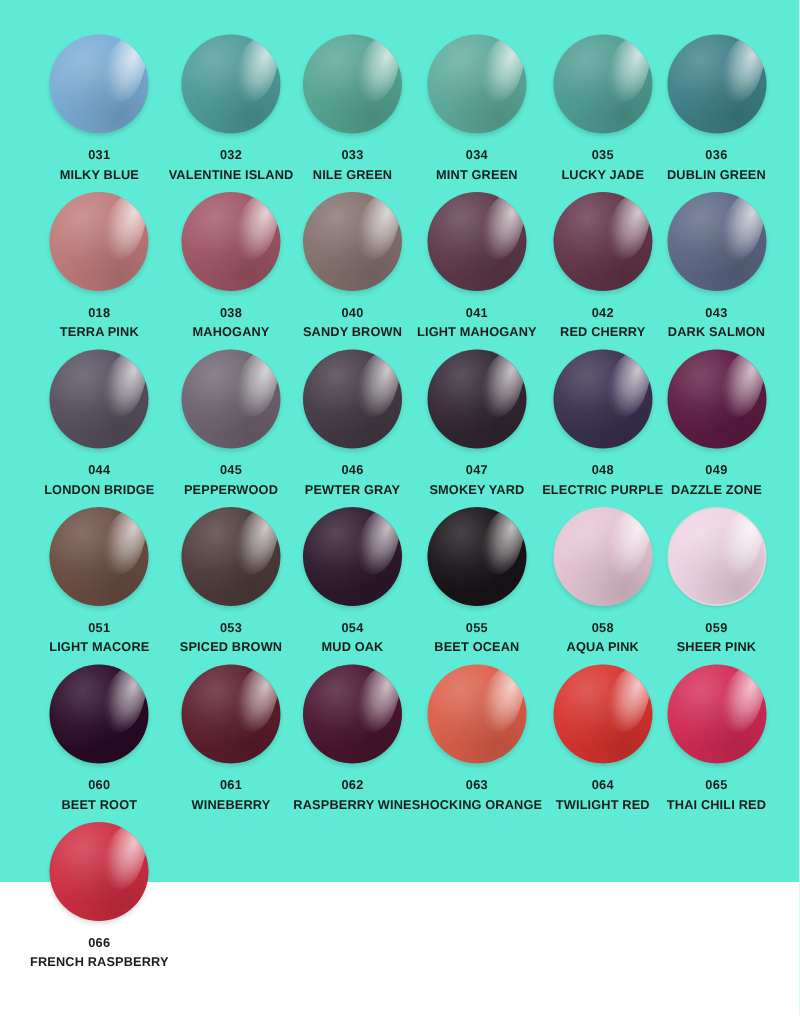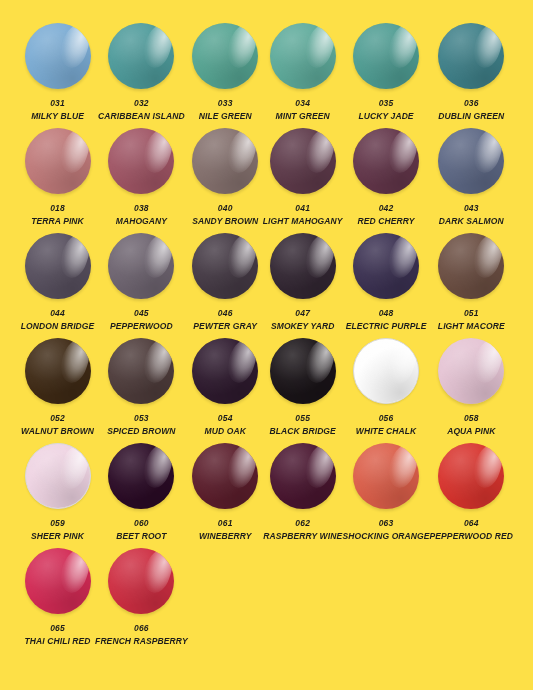--- a/index.html
+++ b/index.html
@@ -8,27 +8,26 @@
     background: #ffffff;
   }
   body {
     width: 533px;
     height: 690px;
     font-family: "Liberation Sans", sans-serif;
     overflow: hidden;
   }
   .sheet {
     width: 533px;
-    height: 690px;
+    height: 588px;
     box-sizing: border-box;
     padding: 22px 20px 0 20px;
-    background: #fde047;
+    background: #5eead4;
     display: flex;
     flex-direction: column;
-    font-style: italic;
   }
   .swatch-grid {
     display: grid;
     grid-template-columns: repeat(6, 1fr);
     grid-auto-rows: 105px;
     column-gap: 0px;
     row-gap: 0px;
   }
   .swatch-cell {
     display: flex;
@@ -118,21 +117,21 @@
           <div class="dot" style="background: rgb(123, 172, 212);"></div>
         </div>
         <div class="code">031</div>
         <div class="name">MILKY BLUE</div>
       </div>
       <div class="swatch-cell">
         <div class="dot-wrap">
           <div class="dot" style="background: rgb(78, 155, 155);"></div>
         </div>
         <div class="code">032</div>
-        <div class="name">CARIBBEAN ISLAND</div>
+        <div class="name">VALENTINE ISLAND</div>
       </div>
       <div class="swatch-cell">
         <div class="dot-wrap">
           <div class="dot" style="background: rgb(86, 165, 147);"></div>
         </div>
         <div class="code">033</div>
         <div class="name">NILE GREEN</div>
       </div>
       <div class="swatch-cell">
         <div class="dot-wrap">
@@ -227,59 +226,52 @@
       </div>
       <div class="swatch-cell">
         <div class="dot-wrap">
           <div class="dot" style="background: rgb(59, 49, 82);"></div>
         </div>
         <div class="code">048</div>
         <div class="name">ELECTRIC PURPLE</div>
       </div>
       <div class="swatch-cell">
         <div class="dot-wrap">
+          <div class="dot" style="background: rgb(94, 28, 67);"></div>
+        </div>
+        <div class="code">049</div>
+        <div class="name">DAZZLE ZONE</div>
+      </div>
+      <div class="swatch-cell">
+        <div class="dot-wrap">
           <div class="dot" style="background: rgb(107, 78, 66);"></div>
         </div>
         <div class="code">051</div>
         <div class="name">LIGHT MACORE</div>
       </div>
       <div class="swatch-cell">
         <div class="dot-wrap">
-          <div class="dot" style="background: rgb(63, 42, 21);"></div>
-        </div>
-        <div class="code">052</div>
-        <div class="name">WALNUT BROWN</div>
-      </div>
-      <div class="swatch-cell">
-        <div class="dot-wrap">
           <div class="dot" style="background: rgb(78, 60, 59);"></div>
         </div>
         <div class="code">053</div>
         <div class="name">SPICED BROWN</div>
       </div>
       <div class="swatch-cell">
         <div class="dot-wrap">
           <div class="dot" style="background: rgb(46, 26, 46);"></div>
         </div>
         <div class="code">054</div>
         <div class="name">MUD OAK</div>
       </div>
       <div class="swatch-cell">
         <div class="dot-wrap">
           <div class="dot" style="background: rgb(26, 20, 24);"></div>
         </div>
         <div class="code">055</div>
-        <div class="name">BLACK BRIDGE</div>
-      </div>
-      <div class="swatch-cell">
-        <div class="dot-wrap">
-          <div class="dot light-edge" style="background: rgb(254, 254, 254);"></div>
-        </div>
-        <div class="code">056</div>
-        <div class="name">WHITE CHALK</div>
+        <div class="name">BEET OCEAN</div>
       </div>
       <div class="swatch-cell">
         <div class="dot-wrap">
           <div class="dot" style="background: rgb(229, 196, 212);"></div>
         </div>
         <div class="code">058</div>
         <div class="name">AQUA PINK</div>
       </div>
       <div class="swatch-cell">
         <div class="dot-wrap">
@@ -314,21 +306,21 @@
           <div class="dot" style="background: rgb(220, 95, 74);"></div>
         </div>
         <div class="code">063</div>
         <div class="name">SHOCKING ORANGE</div>
       </div>
       <div class="swatch-cell">
         <div class="dot-wrap">
           <div class="dot" style="background: rgb(216, 52, 46);"></div>
         </div>
         <div class="code">064</div>
-        <div class="name">PEPPERWOOD RED</div>
+        <div class="name">TWILIGHT RED</div>
       </div>
       <div class="swatch-cell">
         <div class="dot-wrap">
           <div class="dot" style="background: rgb(211, 43, 85);"></div>
         </div>
         <div class="code">065</div>
         <div class="name">THAI CHILI RED</div>
       </div>
       <div class="swatch-cell">
         <div class="dot-wrap">

